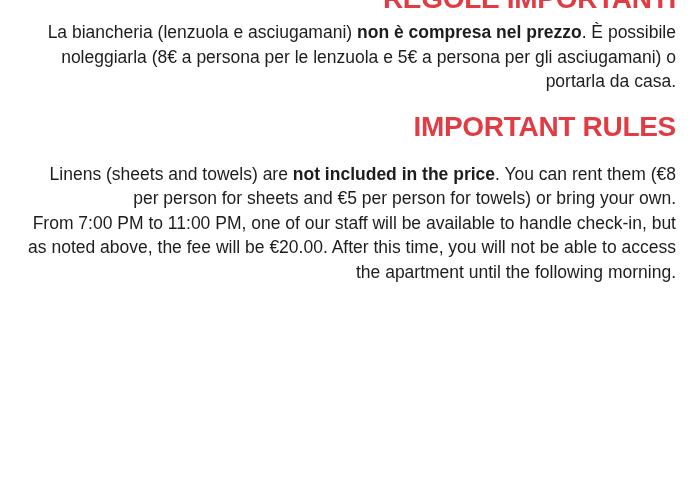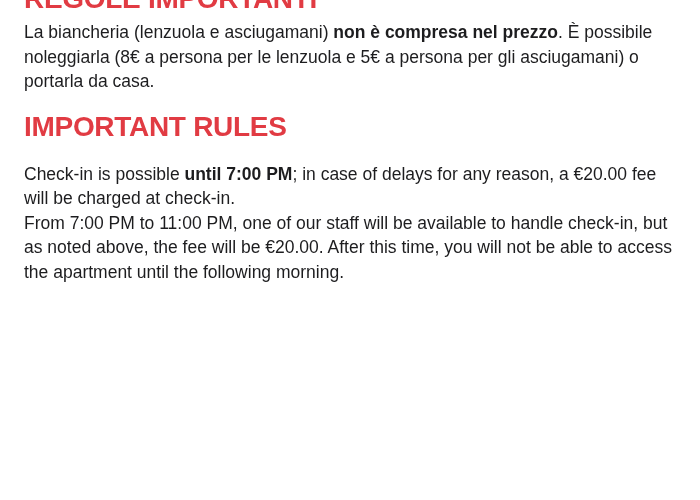--- a/index.html
+++ b/index.html
@@ -17,21 +17,21 @@
     width: 700px;
     height: 500px;
     overflow: hidden;
     font-family: "Liberation Sans", sans-serif;
   }
   .page {
     width: 700px;
     height: 500px;
     overflow: hidden;
     padding: 0 24px;
-    text-align: left;
+    text-align: right;
     color: var(--body-text);
   }
   .heading {
     margin: 0;
     color: var(--accent-red);
     font-weight: 800;
     font-size: 28px;
     line-height: 30px;
     letter-spacing: -0.3px;
   }
@@ -61,19 +61,19 @@
     <h1 class="heading heading-clipped">REGOLE IMPORTANTI</h1>
 
     <p class="para"><span>La biancheria (lenzuola e asciugamani) </span><strong>non è compresa nel prezzo</strong><span>. È possibile noleggiarla (8€ a persona per le lenzuola e 5€ a persona per gli asciugamani) o portarla da casa.</span></p>
 
 
   </section>
 
   <section>
     <h2 class="heading heading-english">IMPORTANT RULES</h2>
 
+    <p class="para"><span>Linens (sheets and towels) are </span><strong>not included in the price</strong><span>. You can rent them (€8 per person for sheets and €5 per person for towels) or bring your own.</span></p>
 
-    <p class="para"><span>Check-in is possible </span><strong>until 7:00 PM</strong><span>; in case of delays for any reason, a €20.00 fee will be charged at check-in.</span></p>
 
     <p class="para"><span>From 7:00 PM to 11:00 PM, one of our staff will be available to handle check-in, but as noted above, the fee will be €20.00. After this time, you will not be able to access the apartment until the following morning.</span></p>
   </section>
 
 </div>
 
 </body></html>

